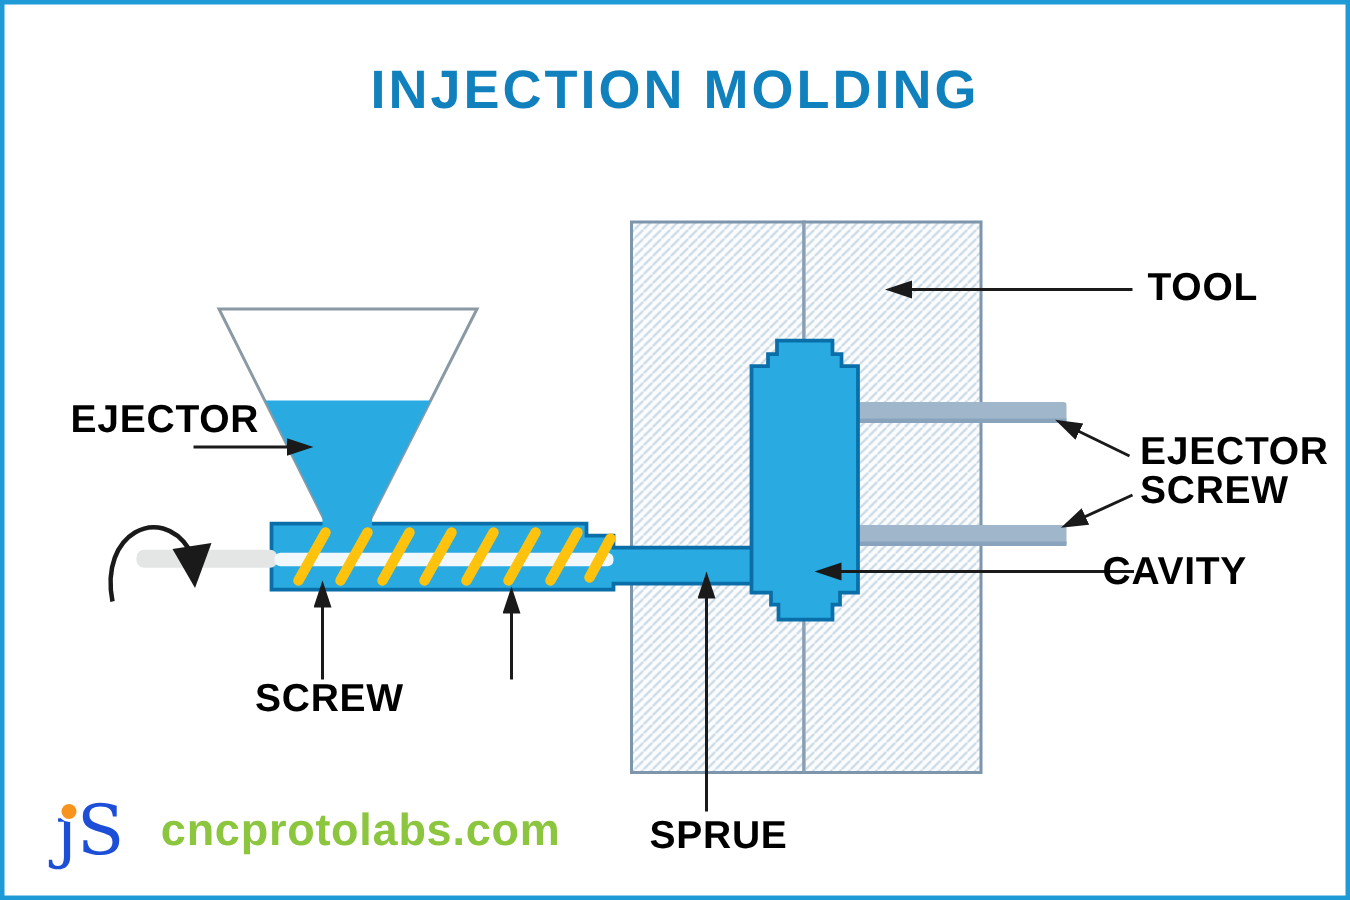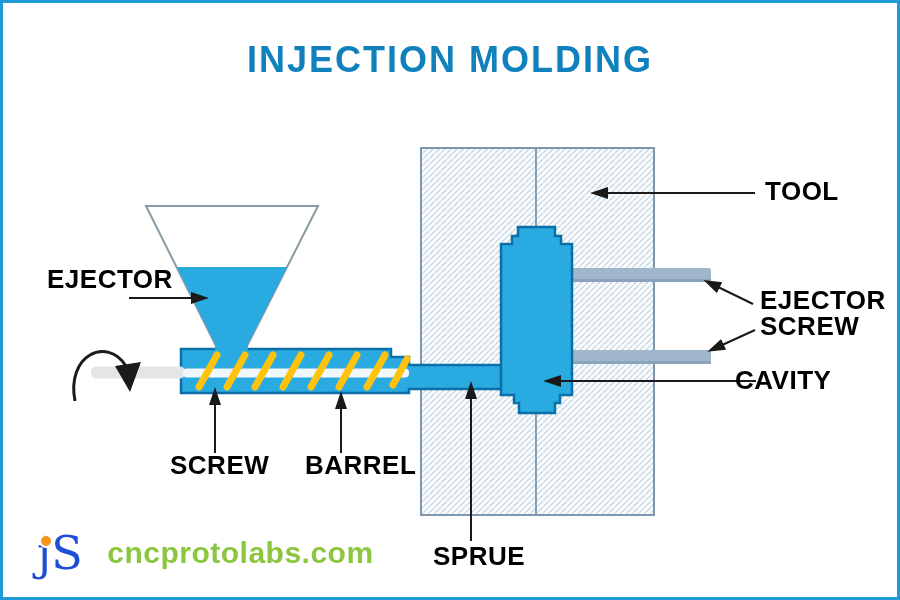--- a/index.html
+++ b/index.html
@@ -114,21 +114,20 @@
       <line x1="750" y1="301" x2="713" y2="283" marker-end="url(#ah)"></line>
       <line x1="752" y1="327" x2="717" y2="343" marker-end="url(#ah)"></line>
       <line x1="753" y1="378" x2="554" y2="378" marker-end="url(#ah)"></line>
     </g>
   </svg>
 
   <div class="lbl lbl-resin">
     <div>EJECTOR</div>
   </div>
   <div class="lbl lbl-screw">SCREW</div>
-  <div class="lbl lbl-barrel">BARREL</div>
   <div class="lbl lbl-sprue">SPRUE</div>
   <div class="lbl lbl-tool">TOOL</div>
   <div class="lbl lbl-ejector">
     <div>EJECTOR</div>
     <div>SCREW</div>
   </div>
   <div class="lbl lbl-cavity">CAVITY</div>
 
   <div class="logo">
     <span class="logo-mark">jS</span>

